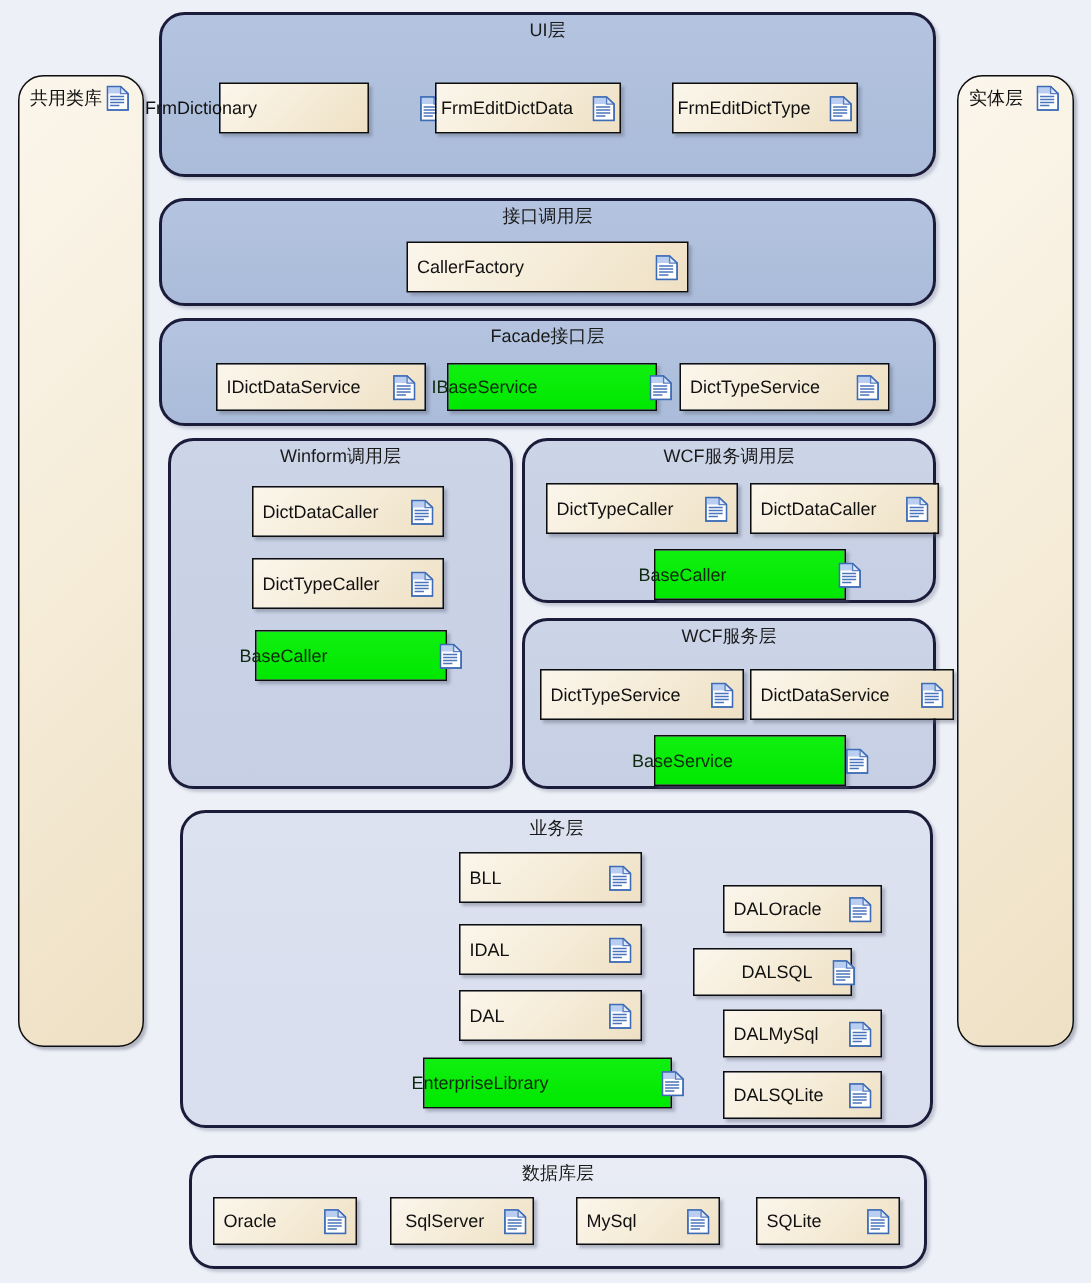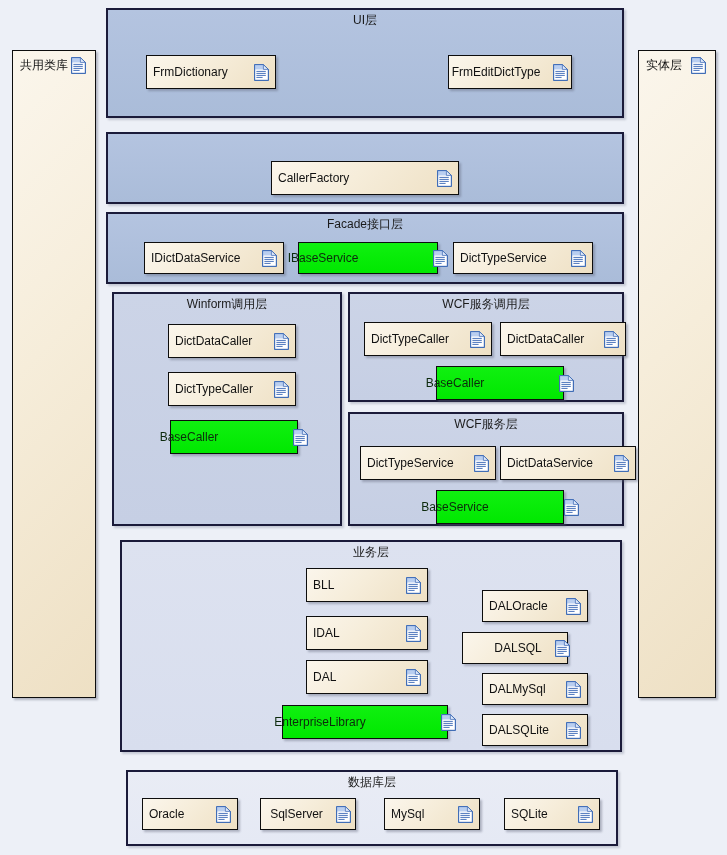--- a/index.html
+++ b/index.html
@@ -11,21 +11,21 @@
     width: 727px;
     height: 855px;
     position: relative;
     overflow: hidden;
     font-family: "Liberation Sans", "DejaVu Sans", sans-serif;
     color: #000;
     -webkit-font-smoothing: none;
   }
 
   
-  .abs { position: absolute; box-sizing: border-box; }
+  .abs { position: absolute; box-sizing: border-box; border-radius: 17px; }
 
   
   .layer {
     border: 2px solid #1b1b3a;
     box-sizing: border-box;
     box-shadow: 2px 2px 2px rgba(120,125,150,0.35);
   }
   .layer-title {
     position: absolute;
     top: 3px;
@@ -149,22 +149,40 @@
           <line x1="2.4" y1="13.4" x2="8.6" y2="13.4"></line>
         </g>
         <path d="M0.6 0.6 H9.4 L14.4 5.4 V16.4 H0.6 Z" fill="none" stroke="#3d6bb5" stroke-width="1"></path>
       </svg>
     </span>
 </div>
 
 <div id="layer-root">
     <div class="abs layer fill-blue" style="left: 106px; top: 8px; width: 518px; height: 110px;">
       <div class="layer-title">UI层</div>
-      <div class="node" style="left: 38px; top: 45px; width: 130px; height: 34px;">
+      <div class="node" style="left: 38px; top: 45px; width: 100px; height: 34px; gap: 48px;">
         <span class="label">FrmDictionary</span>
+        <span class="spacer"></span>
+        <span class="doc-icon">
+          <svg width="15" height="17" viewBox="0 0 15 17">
+            <path d="M0.6 0.6 H9.4 L14.4 5.4 V16.4 H0.6 Z" fill="#ffffff" stroke="#5a7fc0" stroke-width="1"></path>
+            <path d="M0.6 0.6 H9.4 L14.4 5.4 H0.6 Z" fill="#b9cef0" stroke="none"></path>
+            <path d="M9.4 0.6 V5.4 H14.4" fill="#dfe9fa" stroke="#5a7fc0" stroke-width="0.9"></path>
+            <g stroke="#4a74bb" stroke-width="1" stroke-linecap="butt">
+              <line x1="2.4" y1="7.4" x2="11.8" y2="7.4"></line>
+              <line x1="2.4" y1="9.4" x2="11.8" y2="9.4"></line>
+              <line x1="2.4" y1="11.4" x2="11.8" y2="11.4"></line>
+              <line x1="2.4" y1="13.4" x2="8.6" y2="13.4"></line>
+            </g>
+            <path d="M0.6 0.6 H9.4 L14.4 5.4 V16.4 H0.6 Z" fill="none" stroke="#3d6bb5" stroke-width="1"></path>
+          </svg>
+        </span>
+      </div>
+      <div class="node" style="left: 182px; top: 45px; width: 124px; height: 34px;">
+        <span class="label">FrmEditDictData</span>
         <span class="spacer"></span>
         <span class="doc-icon">
           <svg width="15" height="17" viewBox="0 0 15 17">
             <path d="M0.6 0.6 H9.4 L14.4 5.4 V16.4 H0.6 Z" fill="#ffffff" stroke="#5a7fc0" stroke-width="1"></path>
             <path d="M0.6 0.6 H9.4 L14.4 5.4 H0.6 Z" fill="#b9cef0" stroke="none"></path>
             <path d="M9.4 0.6 V5.4 H14.4" fill="#dfe9fa" stroke="#5a7fc0" stroke-width="0.9"></path>
             <g stroke="#4a74bb" stroke-width="1" stroke-linecap="butt">
               <line x1="2.4" y1="7.4" x2="11.8" y2="7.4"></line>
               <line x1="2.4" y1="9.4" x2="11.8" y2="9.4"></line>
               <line x1="2.4" y1="11.4" x2="11.8" y2="11.4"></line>
@@ -187,20 +205,21 @@
               <line x1="2.4" y1="9.4" x2="11.8" y2="9.4"></line>
               <line x1="2.4" y1="11.4" x2="11.8" y2="11.4"></line>
               <line x1="2.4" y1="13.4" x2="8.6" y2="13.4"></line>
             </g>
             <path d="M0.6 0.6 H9.4 L14.4 5.4 V16.4 H0.6 Z" fill="none" stroke="#3d6bb5" stroke-width="1"></path>
           </svg>
         </span>
       </div>
     </div>
     <div class="abs layer fill-blue" style="left: 106px; top: 132px; width: 518px; height: 72px;">
+      <div class="layer-title">接口调用层</div>
       <div class="node" style="left: 163px; top: 27px; width: 188px; height: 34px;">
         <span class="label">CallerFactory</span>
         <span class="spacer"></span>
         <span class="doc-icon">
           <svg width="15" height="17" viewBox="0 0 15 17">
             <path d="M0.6 0.6 H9.4 L14.4 5.4 V16.4 H0.6 Z" fill="#ffffff" stroke="#5a7fc0" stroke-width="1"></path>
             <path d="M0.6 0.6 H9.4 L14.4 5.4 H0.6 Z" fill="#b9cef0" stroke="none"></path>
             <path d="M9.4 0.6 V5.4 H14.4" fill="#dfe9fa" stroke="#5a7fc0" stroke-width="0.9"></path>
             <g stroke="#4a74bb" stroke-width="1" stroke-linecap="butt">
               <line x1="2.4" y1="7.4" x2="11.8" y2="7.4"></line>

